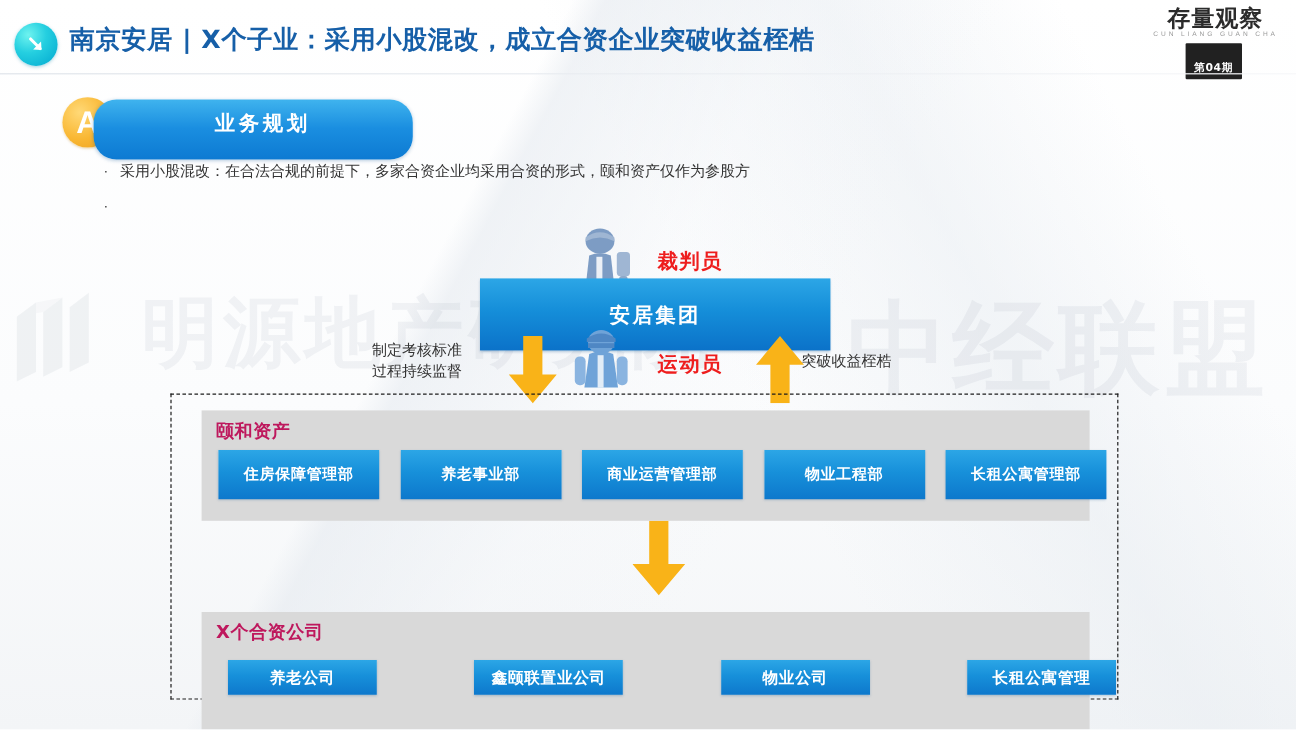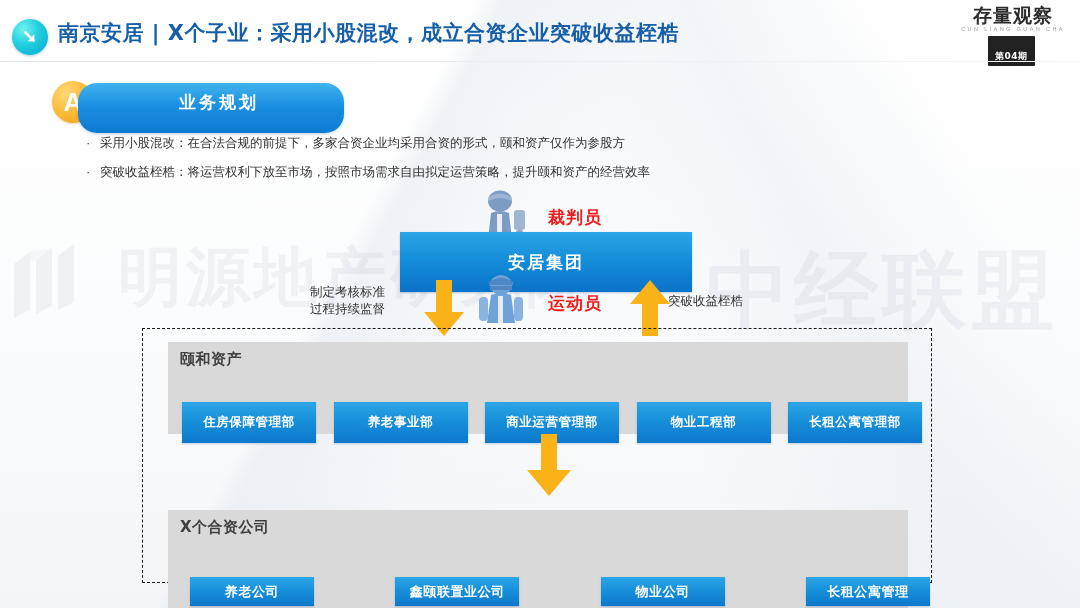--- a/index.html
+++ b/index.html
@@ -156,30 +156,30 @@
     border:1.6px dashed #1c1c1c;box-sizing:border-box;background:transparent;
   }
 
   .panel{
     position:absolute;background:#d9d9d9;box-sizing:border-box;
   }
   .panel-top{left:168px;top:152px;width:740px;height:92px;}
   .panel-bot{left:168px;top:320px;width:740px;height:98px;}
   .panel-title{
     position:absolute;left:12px;top:8px;
-    font-size:15px;font-weight:700;color:#404040;letter-spacing:.5px;
+    font-size:15px;font-weight:700;color:#be185d;letter-spacing:.5px;
     font-family:"DejaVu Sans","Liberation Sans",sans-serif;white-space:nowrap;
   }
   .chips{position:absolute;left:0;top:33px;width:740px;height:48px;display:flex;}
   .chips-top{padding:0 14px;justify-content:space-between;}
   .chips-bot{padding:0 22px;justify-content:space-between;top:40px;}
   .chip{
     background:linear-gradient(180deg,#2ca6e6 0%,#1790da 45%,#0d78cc 100%);
     display:flex;align-items:center;justify-content:center;
-    height:41px;box-shadow:0 1px 2px rgba(10,80,140,.25);margin-top:27px;
+    height:41px;box-shadow:0 1px 2px rgba(10,80,140,.25);
   }
   .chip span{
     color:#ffffff;font-size:12.5px;font-weight:700;letter-spacing:.6px;
     white-space:nowrap;font-family:"DejaVu Sans","Liberation Sans",sans-serif;
   }
   .chips-top .chip{width:134px;}
   .chips-bot .chip{width:124px;height:29px;}
   .chips-bot .chip span{font-size:13px;}
 </style>
 </head>
@@ -225,21 +225,20 @@
     </div>
   </div>
 
   <div class="bullets">
     <div class="bullet">
       <div class="bullet-dot">·</div>
       <div class="bullet-txt">采用小股混改：在合法合规的前提下，多家合资企业均采用合资的形式，颐和资产仅作为参股方</div>
     </div>
     <div class="bullet">
       <div class="bullet-dot">·</div>
-      <div class="bullet-txt">突破收益桎梏：将运营权利下放至市场，按照市场需求自由拟定运营策略，提升颐和资产的经营效率</div>
     </div>
   </div>
 
   <div class="diagram">
 
     <svg class="fig fig-ref" width="56" height="60" viewBox="0 0 56 60">
       <g fill="#7d9cc4">
         <ellipse cx="27" cy="11" rx="12" ry="10.5"></ellipse>
         <path d="M15 8 Q27 -1 39 8 L39 11 Q27 5 15 11 Z" fill="#9fb6d3"></path>
         <path d="M18 23 Q27 19 36 23 L40 58 L14 58 Z"></path>

